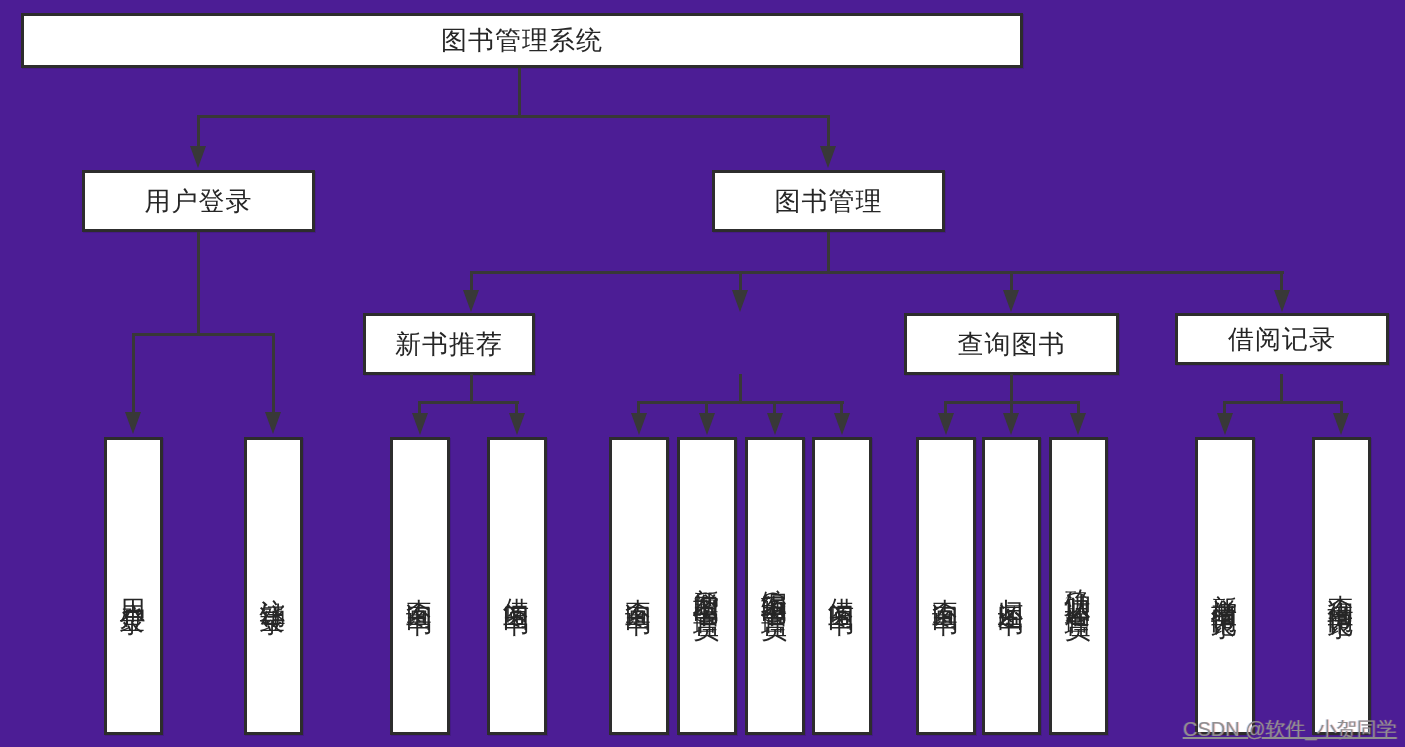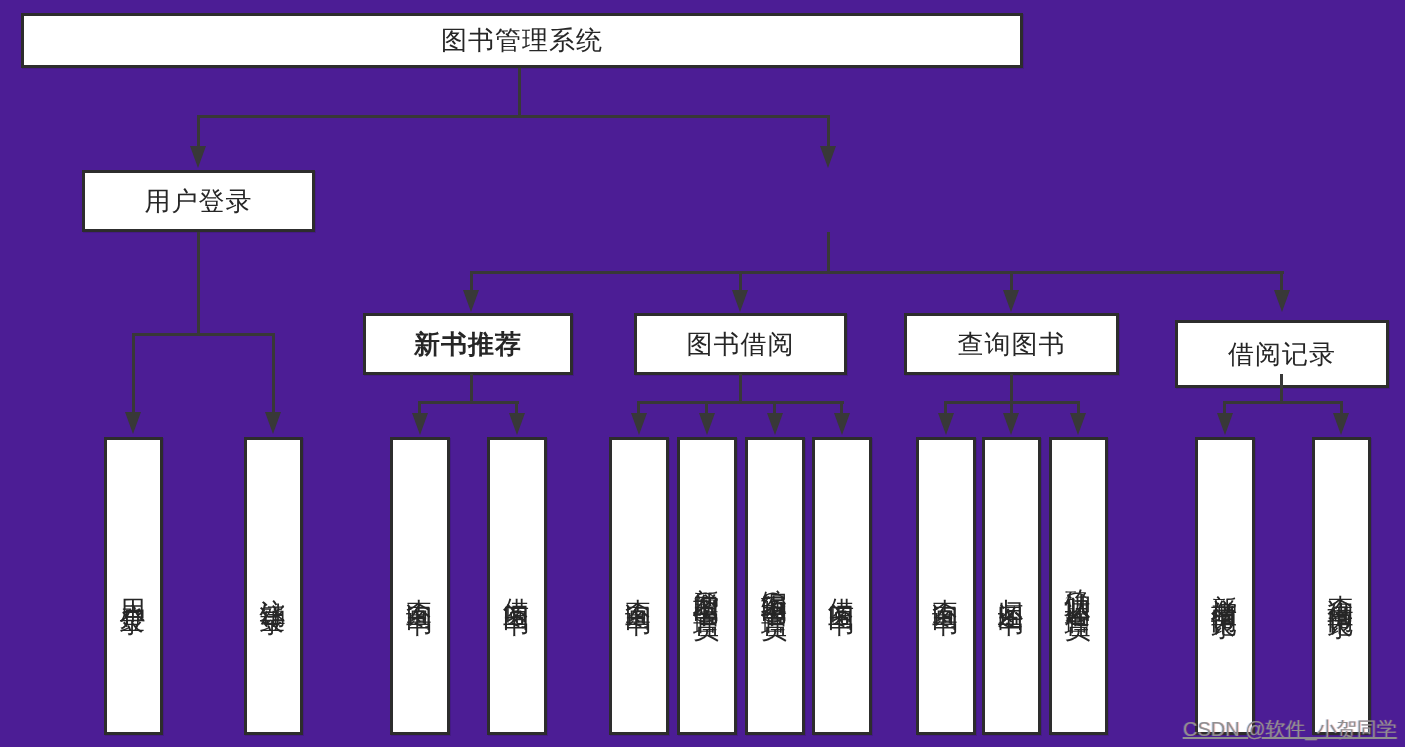--- a/index.html
+++ b/index.html
@@ -37,25 +37,25 @@
   }
 </style>
 </head>
 <body>
 
 <div class="canvas">
 
   <div class="node" style="left:21px;top:13px;width:1002px;height:55px;">图书管理系统</div>
 
   <div class="node" style="left:82px;top:170px;width:233px;height:62px;">用户登录</div>
+  <div class="node" style="left:712px;top:170px;width:233px;height:62px;">图书管理</div>
 
-  <div class="node" style="left:363px;top:313px;width:210px;height:62px;font-weight:bold;">新书推荐</div>
-  <div class="node" style="left:634px;top:313px;width:213px;height:62px;">图书借阅</div>
+  <div class="node" style="left:363px;top:313px;width:172px;height:62px;">新书推荐</div>
   <div class="node" style="left:904px;top:313px;width:215px;height:62px;">查询图书</div>
-  <div class="node" style="left:1175px;top:320px;width:214px;height:68px;">借阅记录</div>
+  <div class="node" style="left:1175px;top:313px;width:214px;height:52px;">借阅记录</div>
 
   <div class="node leaf" style="left:104px;top:437px;width:59px;height:298px;">用户登录</div>
   <div class="node leaf" style="left:244px;top:437px;width:59px;height:298px;">注销登录</div>
 
   <div class="node leaf" style="left:390px;top:437px;width:60px;height:298px;">查询图书</div>
   <div class="node leaf" style="left:487px;top:437px;width:60px;height:298px;">借阅图书</div>
 
   <div class="node leaf" style="left:609px;top:437px;width:60px;height:298px;">查询图书</div>
   <div class="node leaf" style="left:677px;top:437px;width:60px;height:298px;">新增图书（管理员）</div>
   <div class="node leaf" style="left:745px;top:437px;width:60px;height:298px;">编辑图书（管理员）</div>

